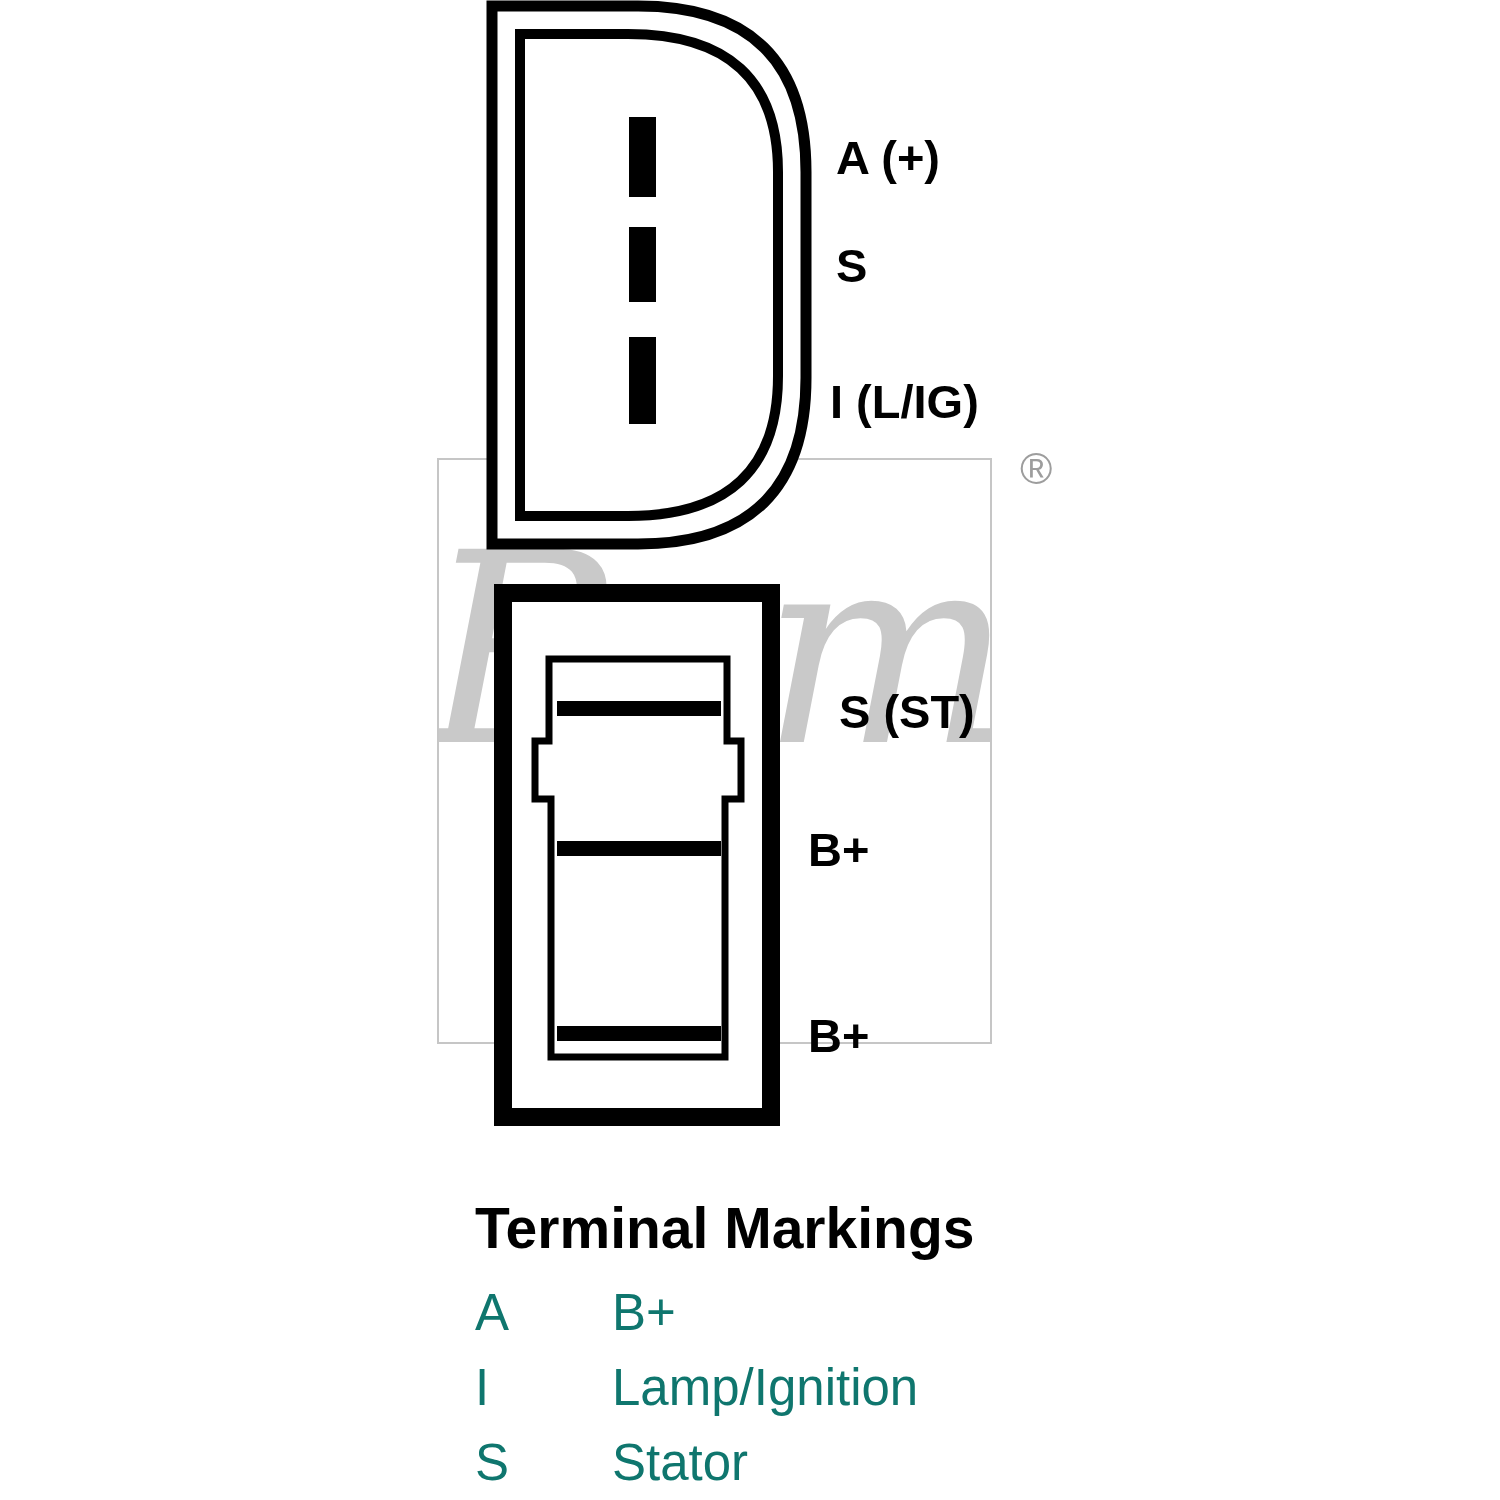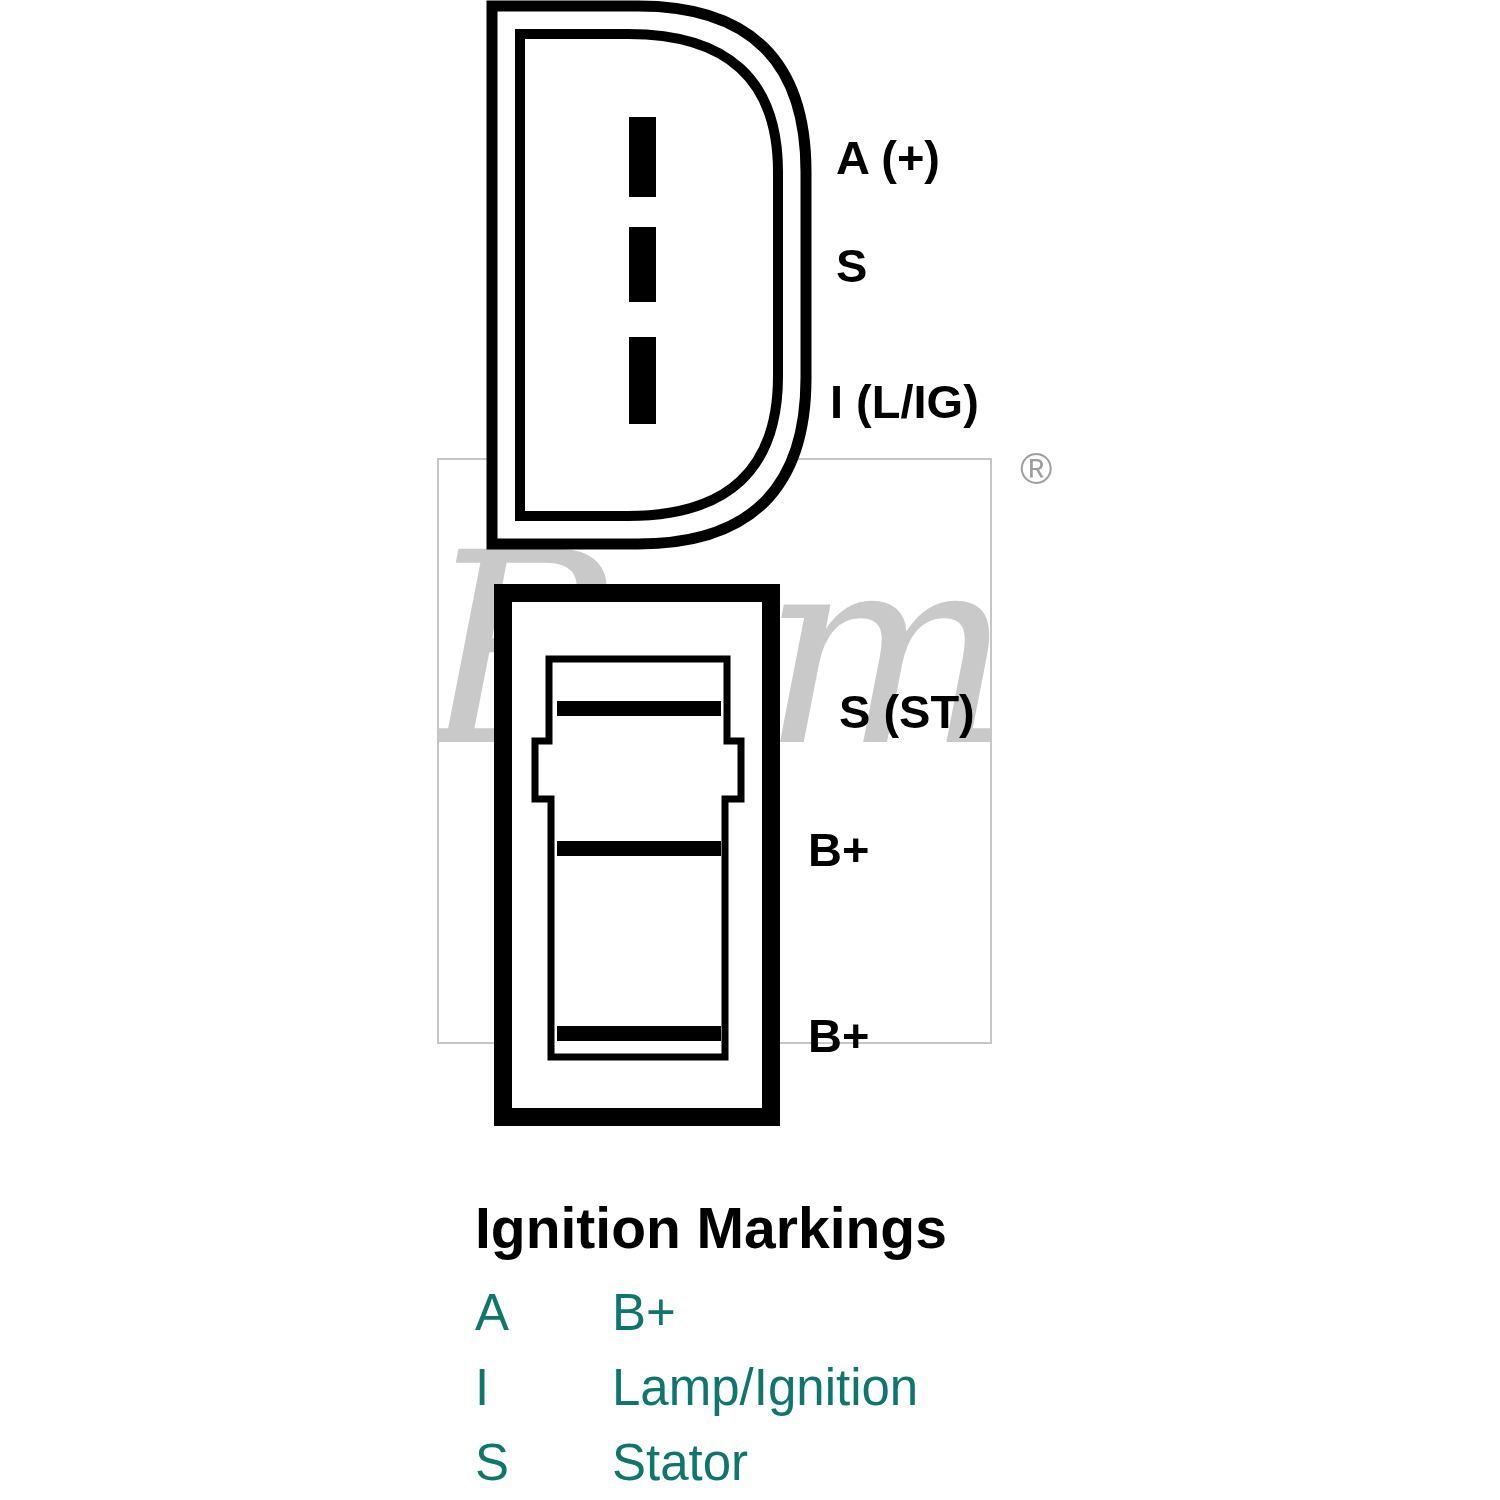--- a/index.html
+++ b/index.html
@@ -100,21 +100,21 @@
   </svg>
 
   <div class="term-label" style="left:836px;top:130px;">A (+)</div>
   <div class="term-label" style="left:836px;top:238px;">S</div>
   <div class="term-label" style="left:830px;top:358px;margin-top:16px;">I (L/IG)</div>
 
   <div class="term-label" style="left:839px;top:684px;">S (ST)</div>
   <div class="term-label" style="left:808px;top:822px;">B+</div>
   <div class="term-label" style="left:808px;top:1008px;">B+</div>
 
-  <div class="legend-title">Ignition Markings</div>
+  <div class="legend-title">Terminal Markings</div>
 
   <div class="legend-row" style="left:475px;top:1283px;">
     <span class="legend-key">A</span><span>B+</span>
   </div>
   <div class="legend-row" style="left:475px;top:1358px;">
     <span class="legend-key">I</span><span>Lamp/Ignition</span>
   </div>
   <div class="legend-row" style="left:475px;top:1433px;">
     <span class="legend-key">S</span><span>Stator</span>
   </div>

